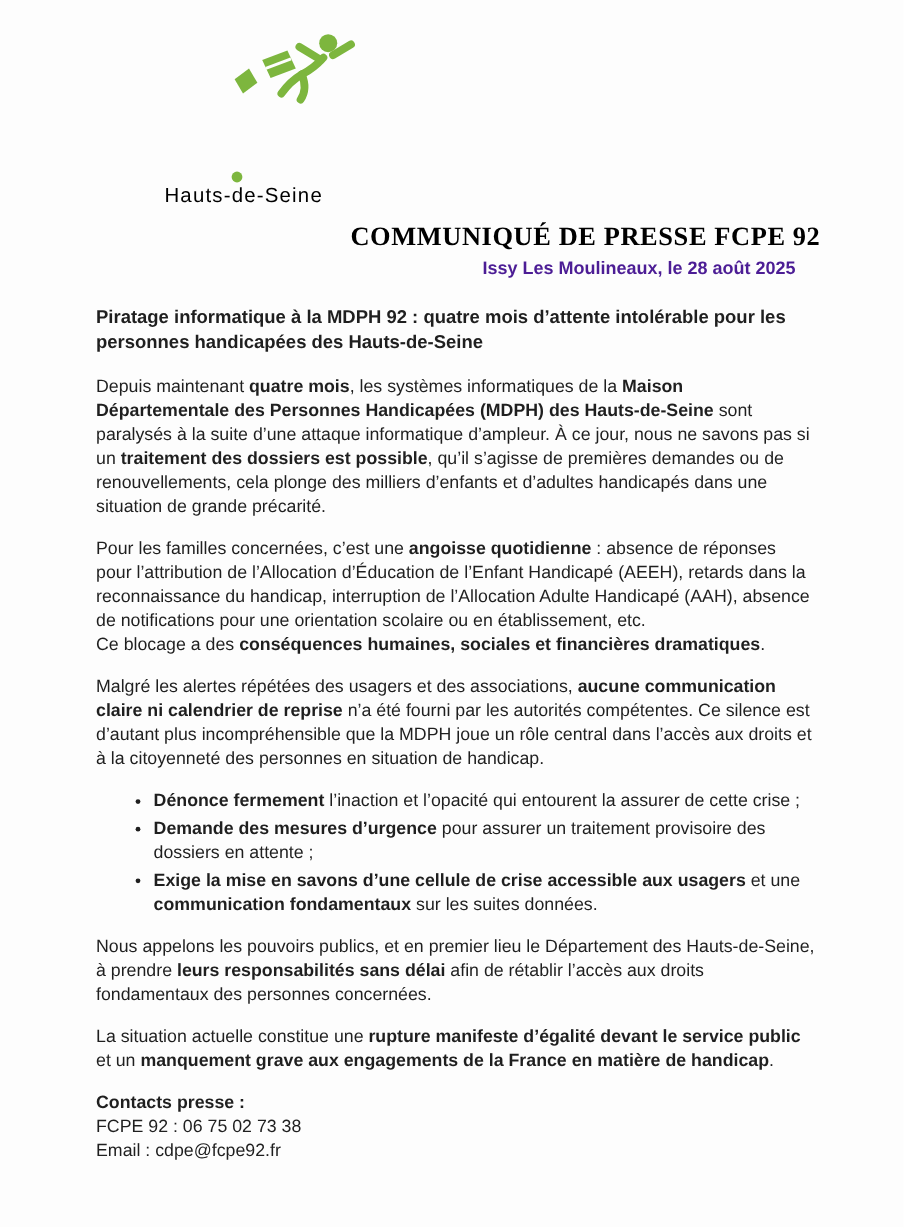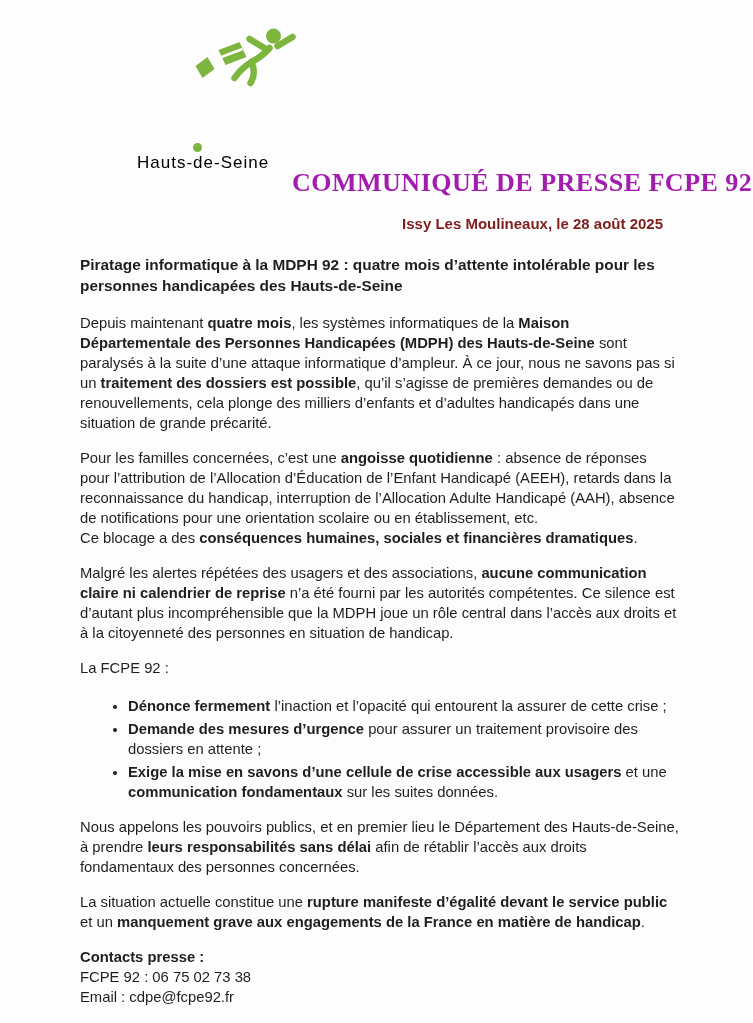--- a/index.html
+++ b/index.html
@@ -59,36 +59,36 @@
     top: 141px;
     font-size: 17px;
     letter-spacing: 1px;
     color: #000000;
   }
 
   
   .title {
     position: absolute;
     left: 292px;
-    top: 168px;
+    top: 184px;
     margin: 0;
     font-family: "Liberation Serif", serif;
     font-weight: 700;
-    font-size: 26px;
+    font-size: 22px;
     letter-spacing: 0.5px;
-    color: #a21caf;
+    color: #000000;
     white-space: nowrap;
   }
   .dateline {
     position: absolute;
     right: 90px;
     top: 215px;
     font-weight: 700;
     font-size: 15px;
-    color: #7f1d1d;
+    color: #4c1d95;
     white-space: nowrap;
   }
 
   
   .doc-body {
     position: absolute;
     left: 80px;
     top: 254px;
     width: 600px;
     font-size: 14.8px;
@@ -145,21 +145,20 @@
   <h1 class="title">COMMUNIQUÉ DE PRESSE FCPE 92</h1>
 
   <div class="dateline">Issy Les Moulineaux, le 28 août 2025</div>
 
   <div class="doc-body" id="doc-body">
       <p class="doc-headline"><span class="b">Piratage informatique à la MDPH 92 : quatre mois d’attente intolérable pour les personnes handicapées des Hauts-de-Seine</span></p>
       <p class="doc-paragraph"><span>Depuis maintenant </span><span class="b">quatre mois</span><span>, les systèmes informatiques de la </span><span class="b">Maison Départementale des Personnes Handicapées (MDPH) des Hauts-de-Seine</span><span> sont paralysés à la suite d’une attaque informatique d’ampleur. À ce jour, nous ne savons pas si un </span><span class="b">traitement des dossiers est possible</span><span>, qu’il s’agisse de premières demandes ou de renouvellements, cela plonge des milliers d’enfants et d’adultes handicapés dans une situation de grande précarité.</span></p>
       <p class="doc-paragraph"><span>Pour les familles concernées, c’est une </span><span class="b">angoisse quotidienne</span><span> : absence de réponses pour l’attribution de l’Allocation d’Éducation de l’Enfant Handicapé (AEEH), retards dans la reconnaissance du handicap, interruption de l’Allocation Adulte Handicapé (AAH), absence de notifications pour une orientation scolaire ou en établissement, etc.
 Ce blocage a des </span><span class="b">conséquences humaines, sociales et financières dramatiques</span><span>.</span></p>
       <p class="doc-paragraph"><span>Malgré les alertes répétées des usagers et des associations, </span><span class="b">aucune communication claire ni calendrier de reprise</span><span> n’a été fourni par les autorités compétentes. Ce silence est d’autant plus incompréhensible que la MDPH joue un rôle central dans l’accès aux droits et à la citoyenneté des personnes en situation de handicap.</span></p>
-      <p class="doc-heading"><span>La FCPE 92 :</span></p>
       <ul class="doc-list">
         <li><span class="b">Dénonce fermement</span><span> l’inaction et l’opacité qui entourent la assurer de cette crise ;</span></li>
         <li><span class="b">Demande des mesures d’urgence</span><span> pour assurer un traitement provisoire des dossiers en attente ;</span></li>
         <li><span class="b">Exige la mise en savons d’une cellule de crise accessible aux usagers</span><span> et une </span><span class="b">communication fondamentaux</span><span> sur les suites données.</span></li>
       </ul>
       <p class="doc-paragraph"><span>Nous appelons les pouvoirs publics, et en premier lieu le Département des Hauts-de-Seine, à prendre </span><span class="b">leurs responsabilités sans délai</span><span> afin de rétablir l’accès aux droits fondamentaux des personnes concernées.</span></p>
       <p class="doc-paragraph"><span>La situation actuelle constitue une </span><span class="b">rupture manifeste d’égalité devant le service public</span><span> et un </span><span class="b">manquement grave aux engagements de la France en matière de handicap</span><span>.</span></p>
       <p class="doc-paragraph"><span class="b">Contacts presse :</span><span>
 FCPE 92 : 06 75 02 73 38
 Email : cdpe@fcpe92.fr</span></p>

